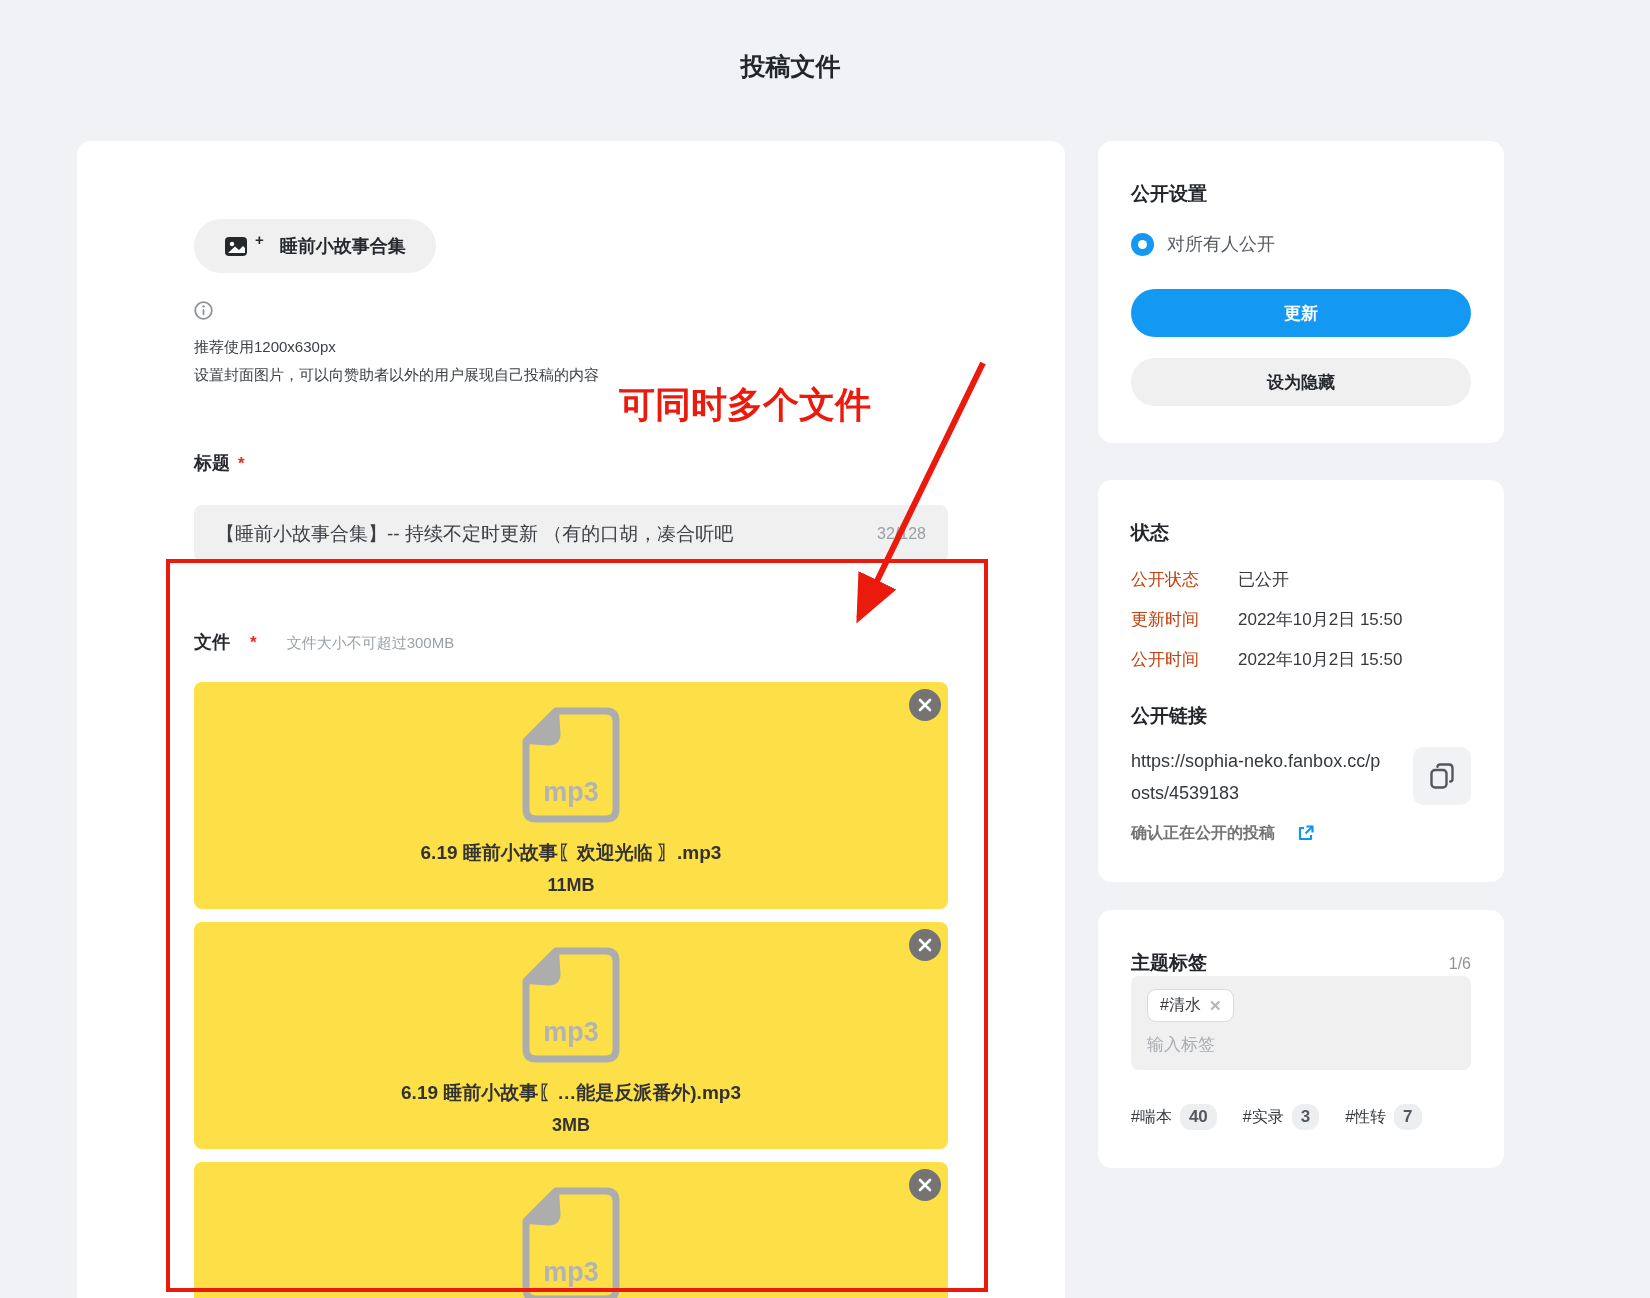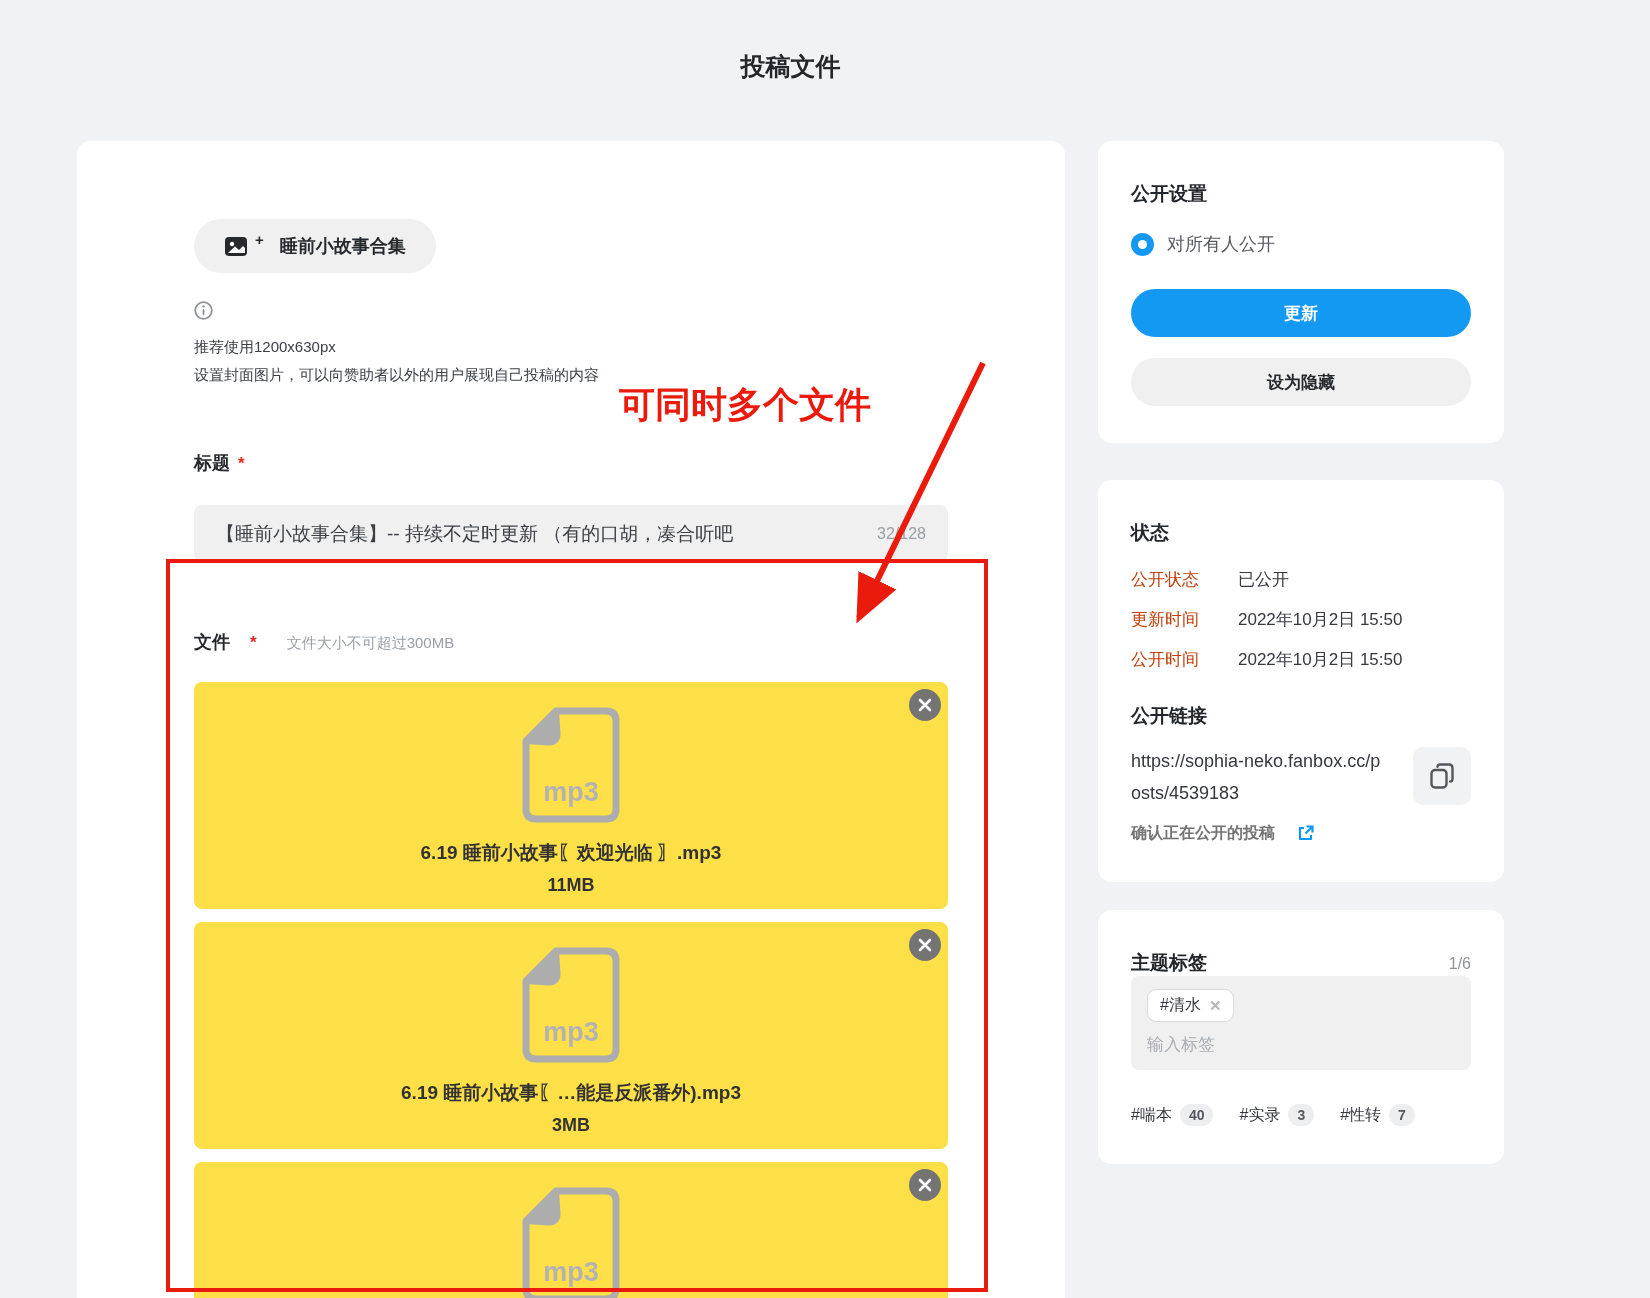--- a/index.html
+++ b/index.html
@@ -110,21 +110,21 @@
   .tag-chip .chip-x { color:#b3b7bc; font-size:15px; font-weight:bold; cursor:pointer; }
   .tags-input {
     display:block; width:100%; border:none; background:transparent; outline:none;
     margin-top:13px; font-size:17px; color:#35383d; font-family:inherit;
   }
   .tags-input::placeholder { color:#a9adb2; }
   .tag-suggestions { display:flex; gap:26px; margin-top:34px; align-items:center; }
   .tag-suggestion { display:inline-flex; align-items:center; gap:8px; font-size:16px; color:#35383d; cursor:pointer; }
   .tag-count {
     background:#eceef0; border-radius:11px; padding:3px 9px;
-    font-size:14px; font-weight:bold; color:#55595f;
+    font-size:17px; font-weight:bold; color:#55595f;
   }
   
   .anno-box {
     position:absolute; left:166px; top:559px; width:822px; height:733px;
     border:4px solid #ea1b0c; z-index:40; pointer-events:none;
   }
   .anno-note {
     position:absolute; left:619px; top:381px; z-index:41;
     font-size:36px; font-weight:bold; color:#ea1b0c; pointer-events:none;
   }

